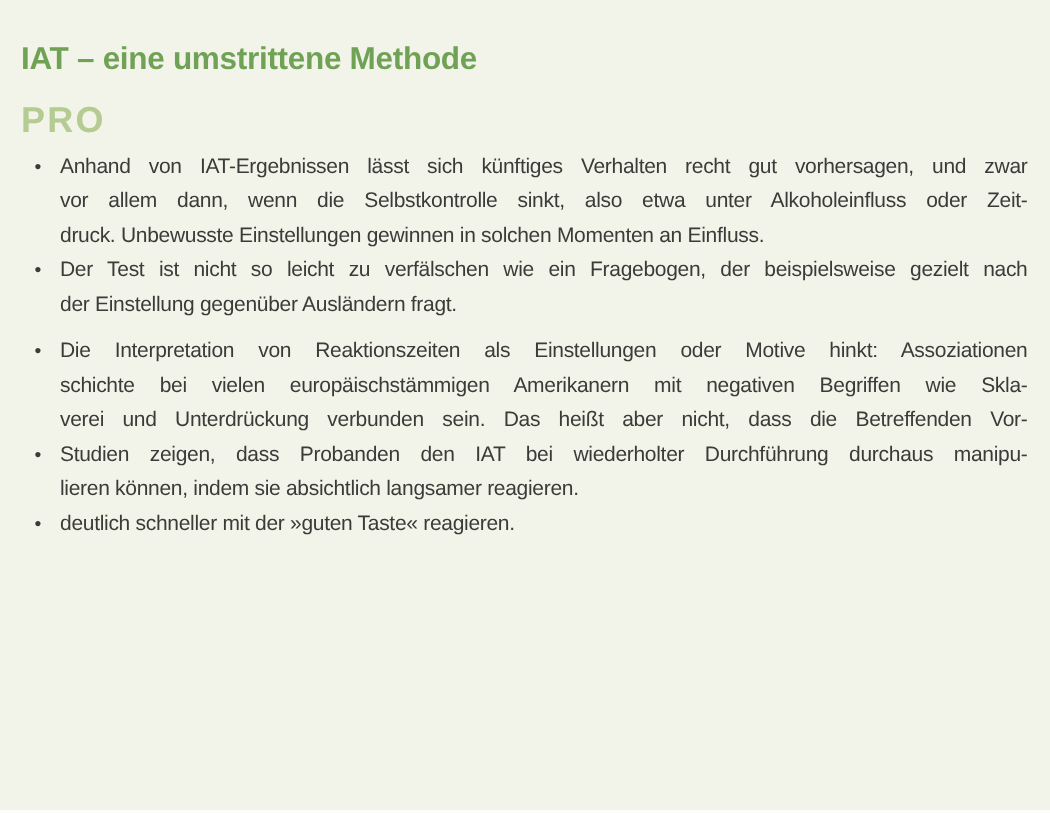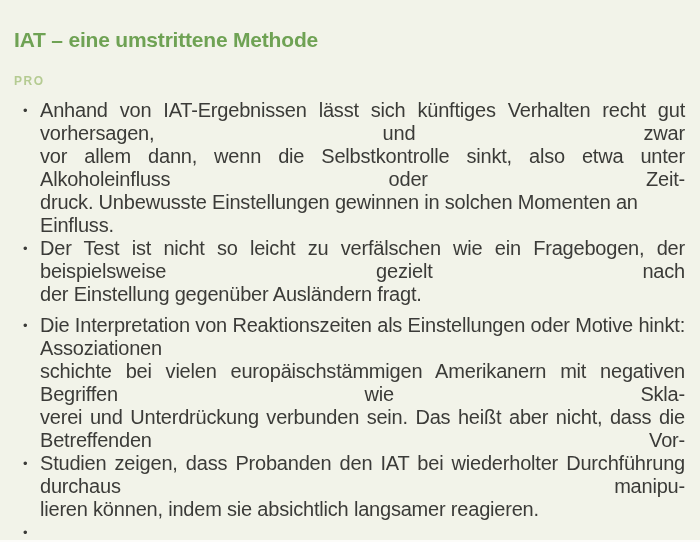--- a/index.html
+++ b/index.html
@@ -25,42 +25,42 @@
   }
   .page-title {
     color: var(--title-green);
     font-size: 21px;
     line-height: 22px;
     font-weight: bold;
     letter-spacing: -0.2px;
   }
   .section-heading {
     color: var(--heading-green);
-    font-size: 12px;
+    font-size: 24px;
     line-height: 20px;
     font-weight: 800;
     letter-spacing: 1.5px;
     margin-top: 26px;
   }
   #sections .section-heading:first-child { margin-top: 20px; }
   .bullet-list { margin-top: 8px; }
   .bullet {
     position: relative;
     padding-left: 26px;
     color: var(--text);
   }
   .dot {
     position: absolute;
     left: 9px; top: 0;
     font-size: 13px;
     line-height: 23px;
     color: var(--text);
   }
   .line {
-    font-size: 20px;
+    font-size: 14px;
     line-height: 23px;
     letter-spacing: -0.2px;
     color: var(--text);
     text-align: justify;
     text-align-last: justify;
     white-space: normal;
   }
   .line.last {
     text-align: left;
     text-align-last: left;
@@ -102,17 +102,18 @@
         <div class="bullet">
           <span class="dot">•</span>
           <div class="lines">
             <div class="line">Studien zeigen, dass Probanden den IAT bei wiederholter Durchführung durchaus manipu-</div>
             <div class="line last">lieren können, indem sie absichtlich langsamer reagieren.</div>
           </div>
         </div>
         <div class="bullet">
           <span class="dot">•</span>
           <div class="lines">
+            <div class="line last">deutlich schneller mit der »guten Taste« reagieren.</div>
           </div>
         </div>
       </div>
     </div>
 </div>
 
 </body></html>

